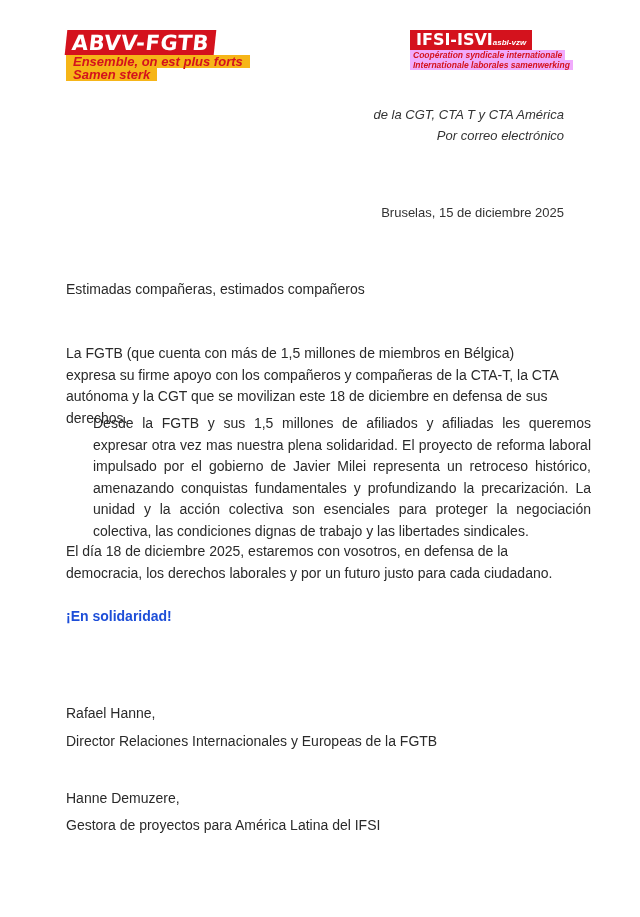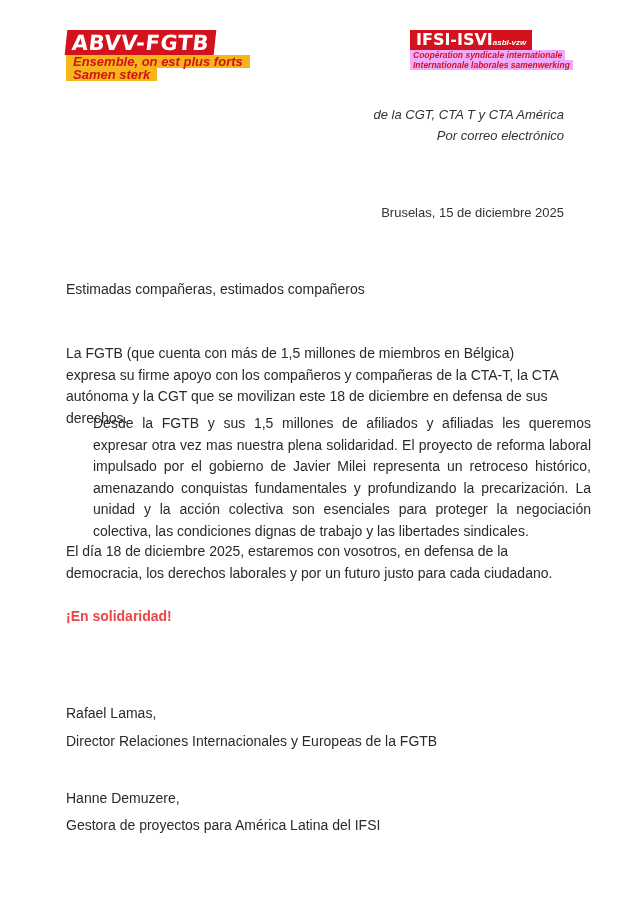--- a/index.html
+++ b/index.html
@@ -19,21 +19,21 @@
     .logo-right .tag { display: block; background: #f0abfc; color: #d4121d; font-weight: bold; font-style: italic;
       font-size: 8.5px; line-height: 10px; padding: 0 3px; width: max-content; }
     .address { position: absolute; right: 76px; top: 104px; text-align: right; font-style: italic;
       font-size: 13px; line-height: 21px; color: #333; }
     .date { position: absolute; right: 76px; top: 205px; font-size: 13px; color: #333; }
     .content { position: absolute; left: 66px; width: 498px; font-size: 14px; line-height: 21.5px; color: #2a2a2a; }
     .salutation { top: 279px; }
     .p1 { top: 343px; }
     .p2 { top: 413px; text-align: justify; margin-left: 27px; }
     .p3 { top: 541px; }
-    .closing { top: 606px; font-weight: bold; color: #ef4444; }
+    .closing { top: 606px; font-weight: bold; color: #1d4ed8; }
     .sig1-name { top: 703px; }
     .sig1-role { top: 731px; }
     .sig2-name { top: 788px; }
     .sig2-role { top: 815px; }
     p { margin: 0; }
   </style>
 </head>
 <body>
 
 <div class="logo-left">
@@ -57,16 +57,16 @@
 </div>
 
 <div class="date">Bruselas, 15 de diciembre 2025</div>
 
 <p class="content salutation">Estimadas compañeras, estimados compañeros</p>
 <p class="content p1">La FGTB (que cuenta con más de 1,5 millones de miembros en Bélgica) expresa su firme apoyo con los compañeros y compañeras de la CTA-T, la CTA autónoma y la CGT que se movilizan este 18 de diciembre en defensa de sus derechos.</p>
 <p class="content p2">Desde la FGTB y sus 1,5 millones de afiliados y afiliadas les queremos expresar otra vez mas nuestra plena solidaridad. El proyecto de reforma laboral impulsado por el gobierno de Javier Milei representa un retroceso histórico, amenazando conquistas fundamentales y profundizando la precarización. La unidad y la acción colectiva son esenciales para proteger la negociación colectiva, las condiciones dignas de trabajo y las libertades sindicales.</p>
 <p class="content p3">El día 18 de diciembre 2025, estaremos con vosotros, en defensa de la democracia, los derechos laborales y por un futuro justo para cada ciudadano.</p>
 <p class="content closing">¡En solidaridad!</p>
 
-<p class="content sig1-name">Rafael Lamas,</p>
+<p class="content sig1-name">Rafael Hanne,</p>
 <p class="content sig1-role">Director Relaciones Internacionales y Europeas de la FGTB</p>
 <p class="content sig2-name">Hanne Demuzere,</p>
 <p class="content sig2-role">Gestora de proyectos para América Latina del IFSI</p>
 
 </body></html>

